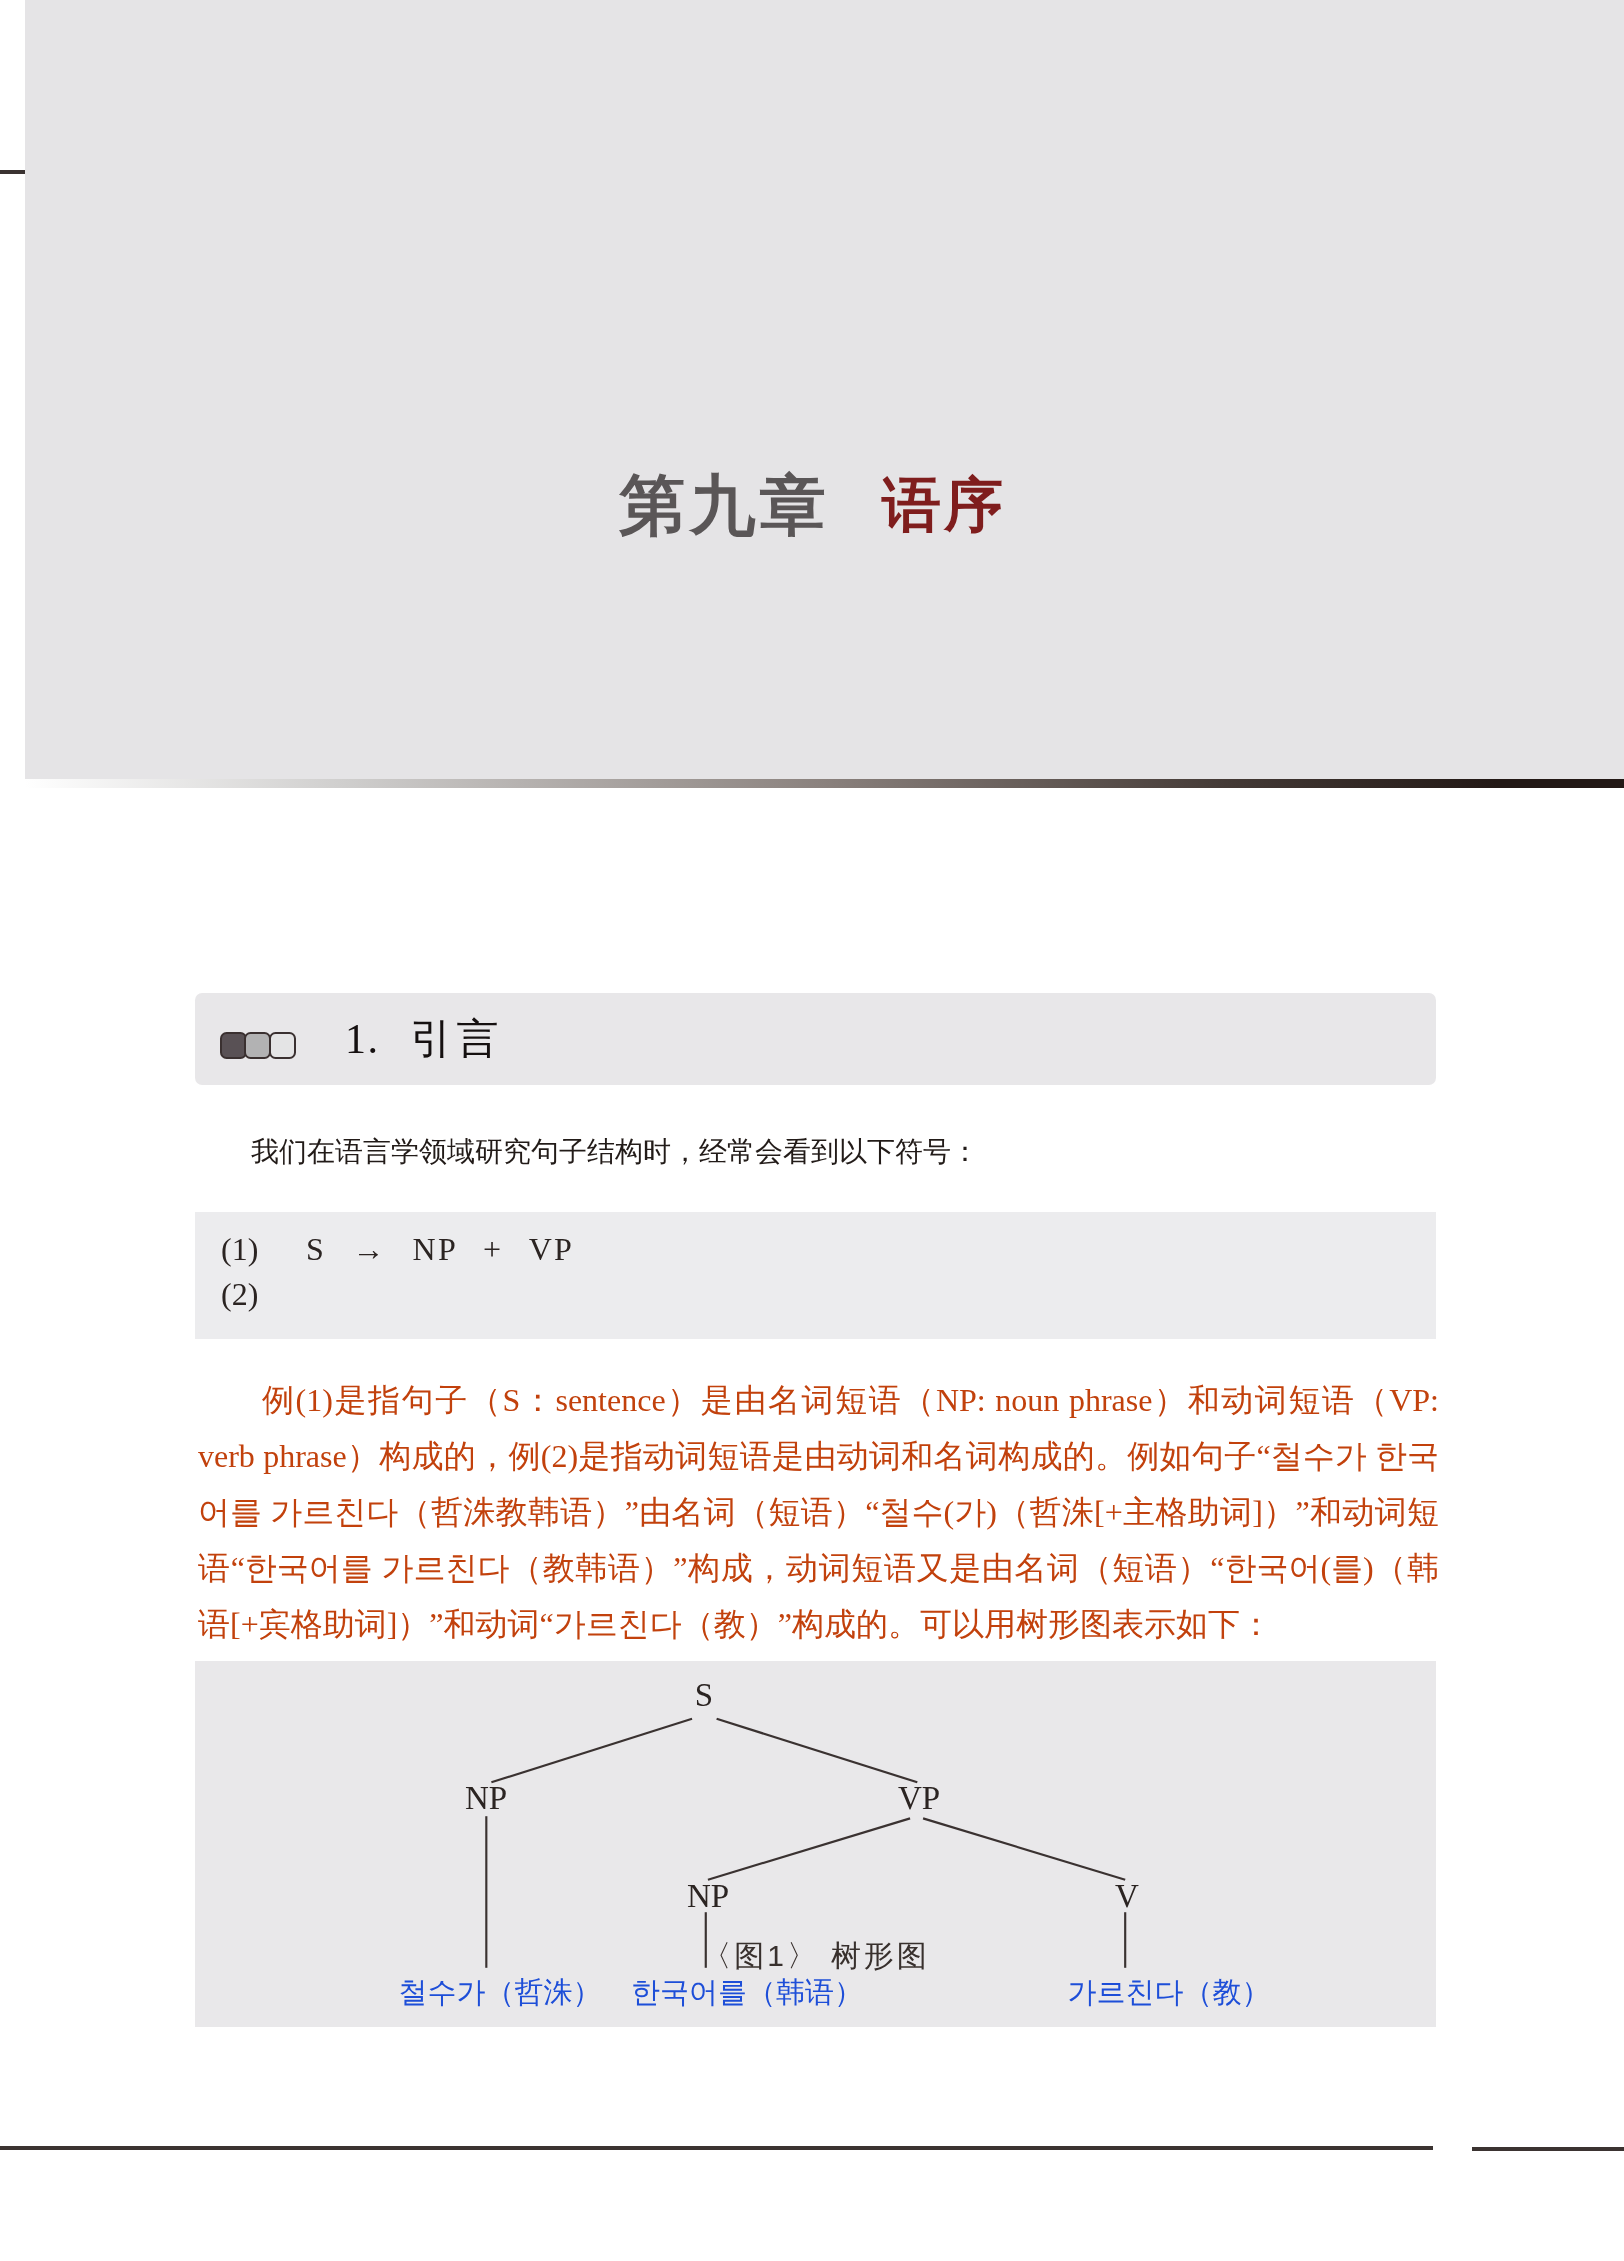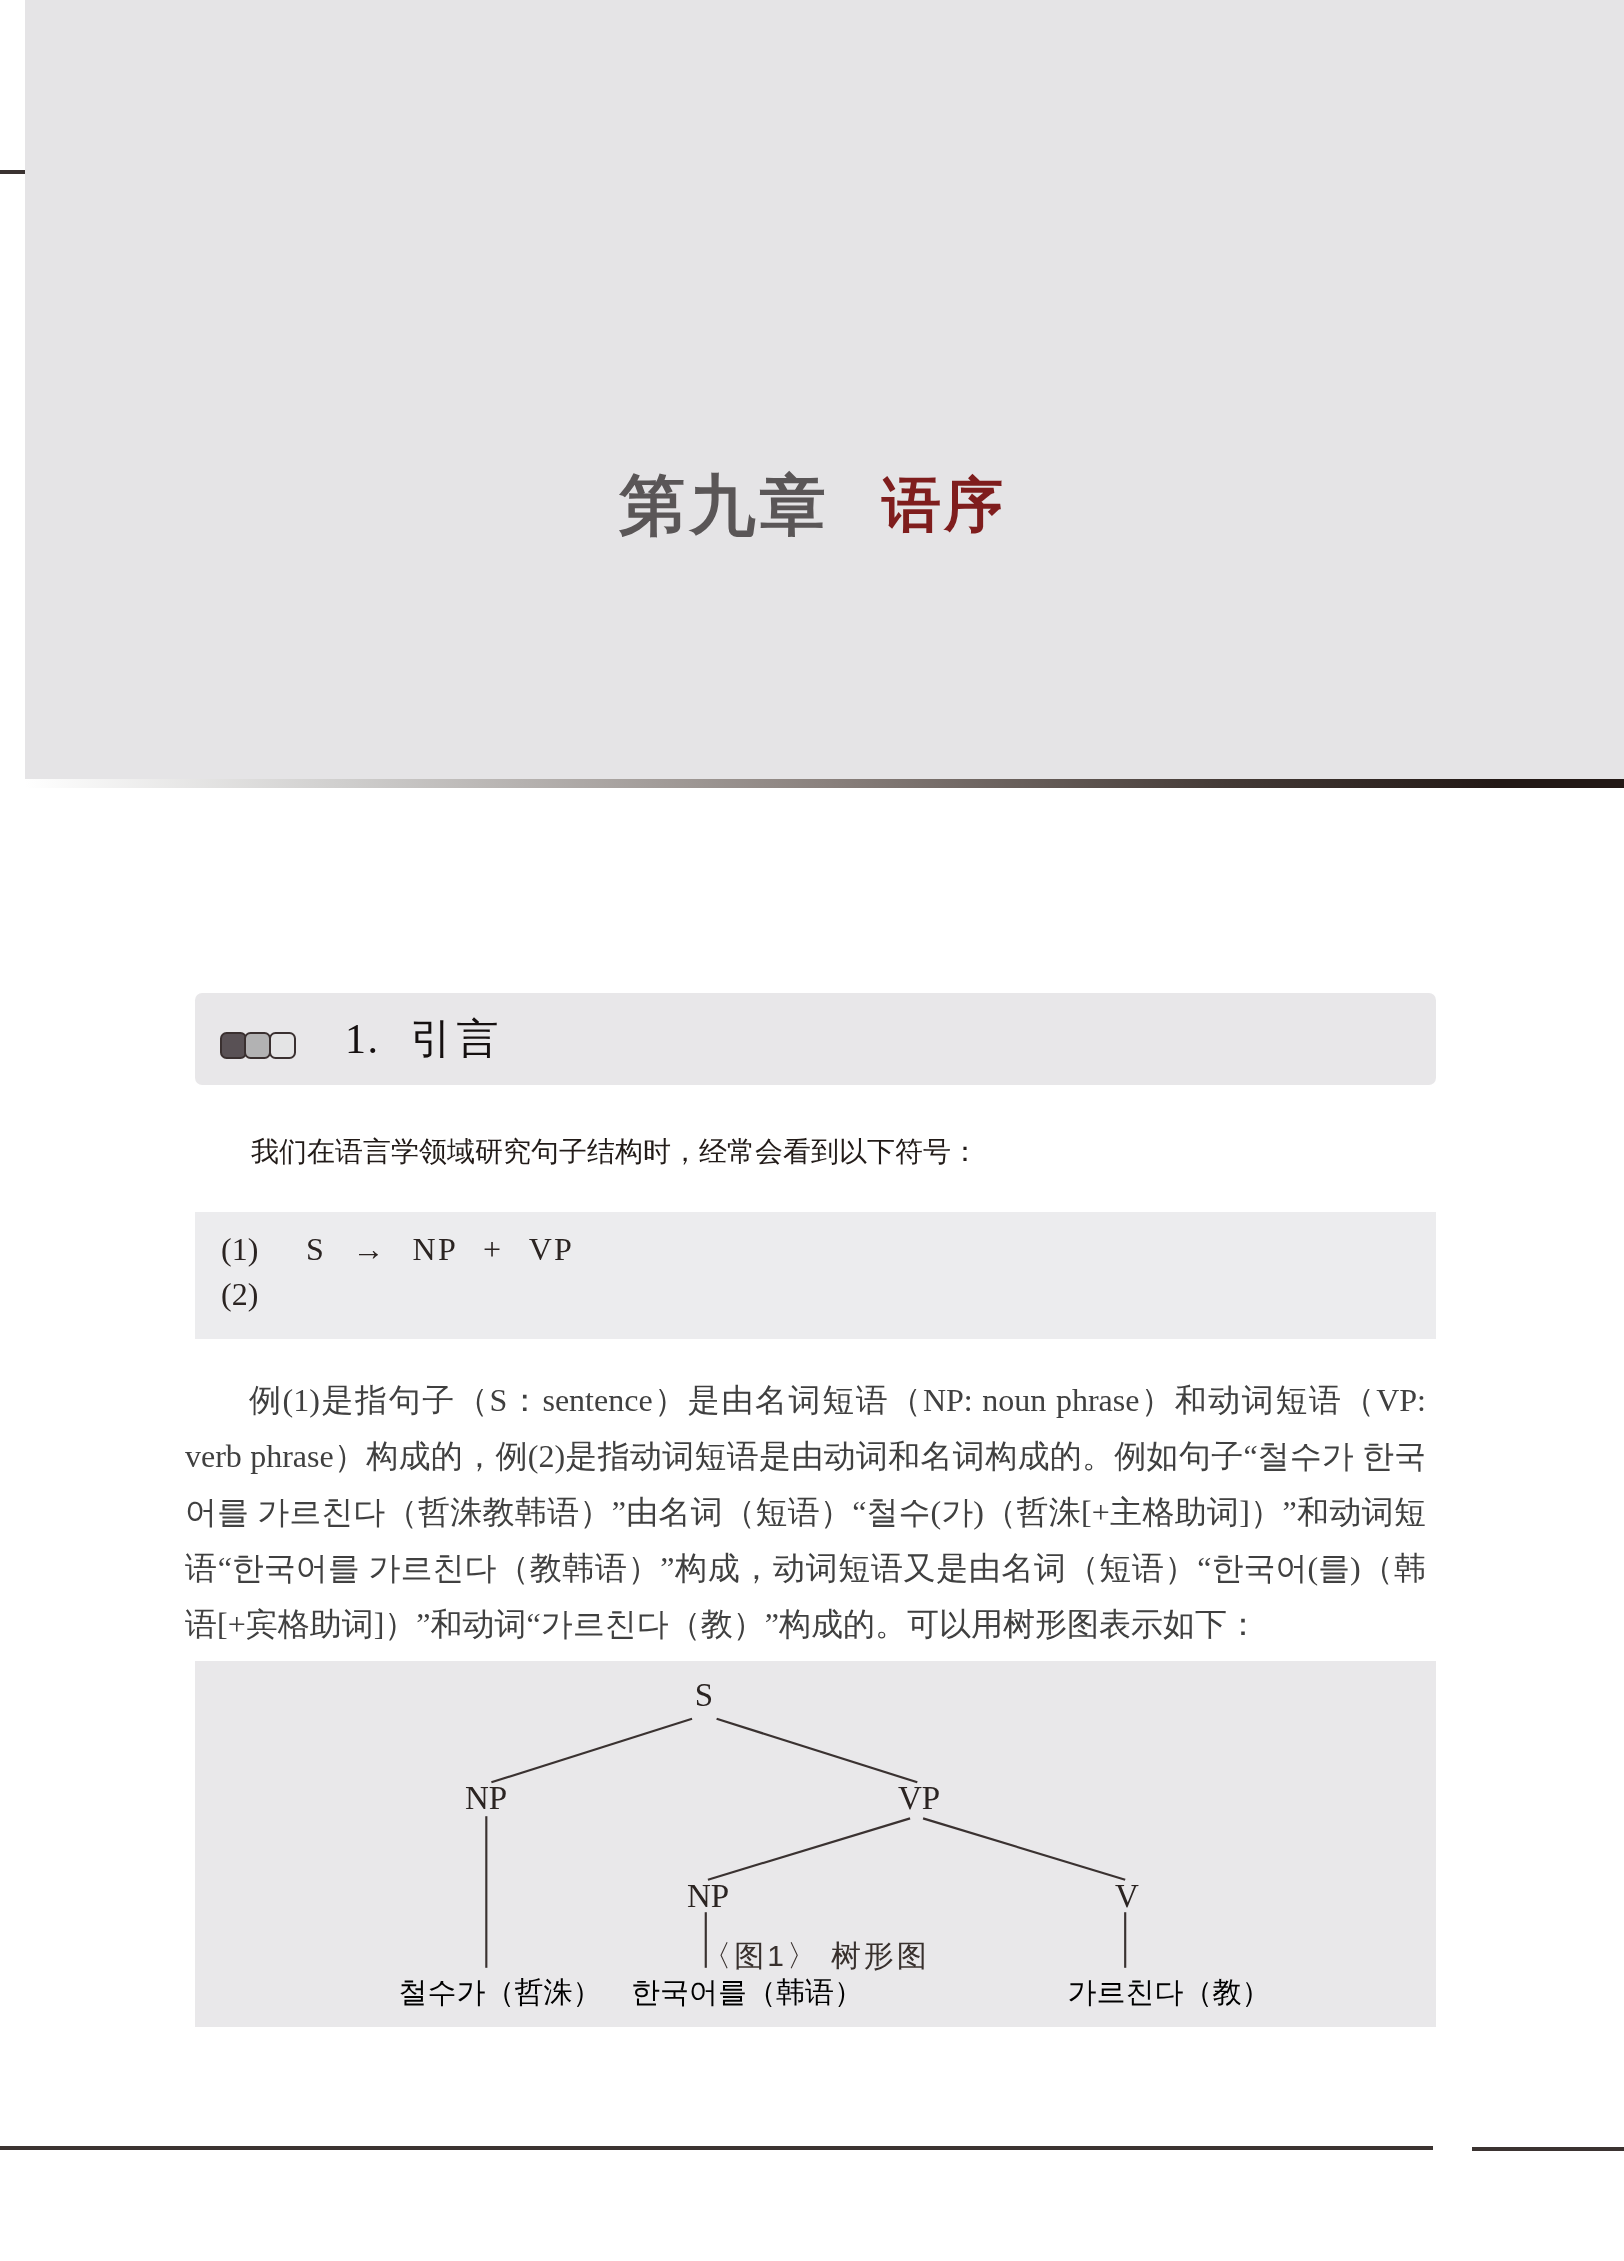--- a/index.html
+++ b/index.html
@@ -65,39 +65,39 @@
     background:#ececee; padding:19px 0 0 26px;
   }
   .rule-row {
     display:flex; align-items:baseline; height:45px;
     font-size:32px; color:#2b2422;
   }
   .rule-number { width:85px; }
   .rule-formula { letter-spacing:2.2px; word-spacing:16px; }
 
   .body-paragraph {
-    position:absolute; left:185px; top:1372px; width:1241px;
+    position:absolute; left:198px; top:1372px; width:1241px;
     font-size:32px; line-height:56px; text-align:justify; text-indent:2em;
-    color:#404040;
+    color:#c2410c;
   }
 
   
   .figure-box {
     position:absolute; left:195px; top:1661px; width:1241px; height:366px;
     background:#e9e8ea;
   }
   .tree-edges { position:absolute; left:0; top:0; }
   .tree-node {
     position:absolute; transform:translateX(-50%);
     font-size:33px; color:#2b2422; white-space:nowrap;
   }
   .tree-leaf {
     position:absolute; transform:translateX(-50%);
     font-family:"Liberation Sans","DejaVu Sans",sans-serif;
-    font-size:29px; color:#000000; white-space:nowrap;
+    font-size:29px; color:#1d4ed8; white-space:nowrap;
   }
   .figure-caption {
     position:absolute; left:195px; top:1936px; width:1241px;
     text-align:center;
     font-family:"Liberation Sans","DejaVu Sans",sans-serif;
     font-size:30px; color:#38302d; letter-spacing:2.9px;
   }
 
   
   .bottom-rule-left {

